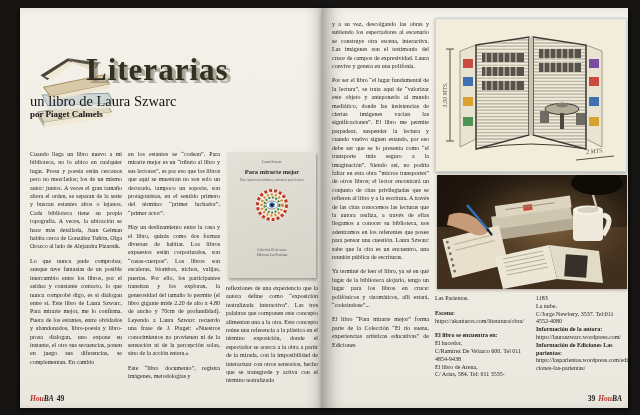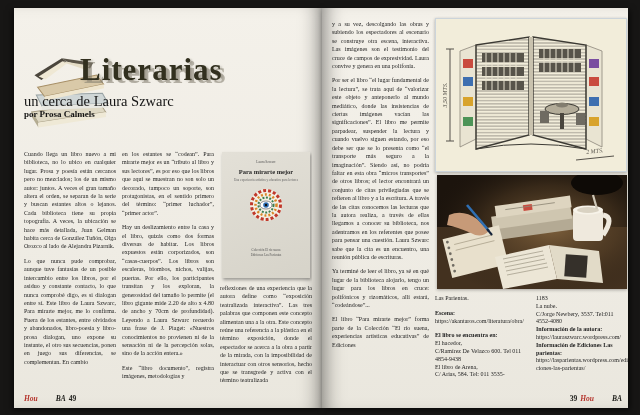--- a/index.html
+++ b/index.html
@@ -1,19 +1,19 @@
 <!DOCTYPE html>
 <html><head>
 <meta charset="utf-8">
 <style>
   html,body{margin:0;padding:0;background:#171615;}
   .stage{position:relative;width:640px;height:415px;background:#171615;overflow:hidden;
          font-family:"Liberation Serif",serif;color:#1f1f1f;}
   .page{position:absolute;top:8px;height:400px;background:linear-gradient(180deg,#f4f1ea 0%,#efece4 60%,#eae7de 100%);}
-  .page-left{left:14px;width:308px;box-shadow:inset -16px 0 20px -14px rgba(0,0,0,.5), -2px 2px 6px rgba(0,0,0,.6);}
+  .page-left{left:20px;width:308px;box-shadow:inset -16px 0 20px -14px rgba(0,0,0,.5), -2px 2px 6px rgba(0,0,0,.6);}
   .page-right{left:322px;width:306px;box-shadow:inset 16px 0 20px -14px rgba(0,0,0,.5), 2px 2px 6px rgba(0,0,0,.6);}
 
   
   .books-ill{position:absolute;left:10px;top:40px;width:88px;height:84px;}
   .section-title{position:absolute;left:66px;top:44px;margin:0;font-family:"Liberation Serif",serif;
       font-weight:bold;font-size:31px;letter-spacing:1px;color:#32301f;
       text-shadow:4px 3px 0 rgba(130,124,110,.55),2px 1px 2px rgba(130,124,110,.4);}
   .title-block{position:absolute;left:10px;top:86px;width:230px;line-height:1.06;}
   .art-title{margin:0;font-size:16px;font-weight:bold;color:#141414;}
   .art-sub{margin:0;font-size:14.5px;font-weight:normal;color:#141414;}
@@ -31,21 +31,21 @@
   .bc-title{font-size:6.5px;font-weight:bold;color:#2a2a2a;margin-top:4px;}
   .bc-sub{font-size:3.2px;color:#666;margin-top:3px;line-height:1.3;padding:0 8px;}
   .bc-emblem{margin:6px auto 0 auto;width:34px;height:34px;}
   .bc-bottom{margin-top:26px;font-size:3.2px;color:#555;line-height:1.4;}
 
   
   .footer{position:absolute;bottom:5px;font-size:7.5px;font-weight:bold;}
   .footer-left{left:10px;}
   .footer-right{right:6px;text-align:right;}
   .logo-red{color:#b5342c;font-style:italic;font-family:Liberation Serif, serif;}
-  .logo-black{color:#23231f;font-style:italic;padding-left:18px;}
+  .logo-black{color:#23231f;font-style:italic;}
   .pagenum{color:#23231f;margin:0 3px;}
 
   
   .rcol{position:absolute;left:10px;top:12px;width:97px;height:382px;overflow:hidden;}
   .rimg{position:absolute;box-shadow:0 1px 3px rgba(0,0,0,.3);}
   .drawing{left:113px;top:10px;width:192px;height:154px;background:#f5f1e3;border:1px solid #ccd4da;box-sizing:border-box;}
   .photo{left:115px;top:167px;width:190px;height:114px;background:#20180f;}
   .contacts{position:absolute;left:113px;top:287px;width:193px;display:flex;gap:9px;}
   .ccol{width:92px;font-size:6px;line-height:7.8px;color:#242424;}
   .ccol .bold{font-weight:bold;}
@@ -83,22 +83,22 @@
           <path d="M40 10 L70 20 L66 25 L44 14 Z" fill="#5a5448"></path>
           <path d="M14 24 L40 13 L44 16 L20 28 Z" fill="#efe8d4"></path>
           <path d="M40 13 L66 22 L62 26 L44 16 Z" fill="#e4dcc6"></path>
         </g>
       </svg>
     </div>
 
     <h1 class="section-title">Literarias</h1>
 
     <div class="title-block">
-      <h3 class="art-sub">un cerca de Laura Szwarc</h3>
-      <div class="art-byline">por Prosa Calmels</div>
+      <h3 class="art-sub">un libro de Laura Szwarc</h3>
+      <div class="art-byline">por Piaget Calmels</div>
     </div>
 
     <div class="columns">
       <div class="col">
         <p>Cuando llega un libro nuevo a mi biblioteca, no lo ubico en cualquier lugar. Prosa y poesía están cercanos pero no mezclados; los de un mismo autor: juntos. A veces el gran tamaño altera el orden, se separan de la serie y buscan estantes altos o lejanos. Cada biblioteca tiene su propia topografía. A veces, la ubicación se hace más detallada, Juan Gelman habita cerca de González Tuñón, Olga Orozco al lado de Alejandra Pizarnik.</p>
         <p>Lo que nunca pude comprobar, aunque tuve fantasías de un posible intercambio entre los libros, por el asiduo y constante contacto, lo que nunca comprobé digo, es si dialogan entre sí. Este libro de Laura Szwarc, Para mirarte mejor, me lo confirma. Fuera de los estantes, entre olvidados y abandonados, libro-poesía y libro-prosa dialogan, uno expone su instante, el otro sus secuencias, ponen en juego sus diferencias, se complementan. En cambio</p>
       </div>
       <div class="col">
         <p>en los estantes se “codean”. Para mirarte mejor es un “tributo al libro y sus lectores”, es por eso que los libros que aquí se muestran no son solo un decorado, tampoco un soporte, son protagonistas, en el sentido primero del término: “primer luchador”, “primer actor”.</p>
         <p>Hay un deslizamiento entre la casa y el libro, quizás como dos formas diversas de habitar. Los libros expuestos están corporizados, son “casas-cuerpos”. Los libros son escaleras, biombos, nichos, valijas, puertas. Por ello, los participantes transitan y los exploran, la generosidad del tamaño lo permite (el libro gigante mide 2.20 de alto x 4.80 de ancho y 70cm de profundidad). Leyendo a Laura Szwarc recuerdo una frase de J. Piaget: «Nuestros conocimientos no provienen ni de la sensación ni de la percepción solas, sino de la acción entera.»</p>

